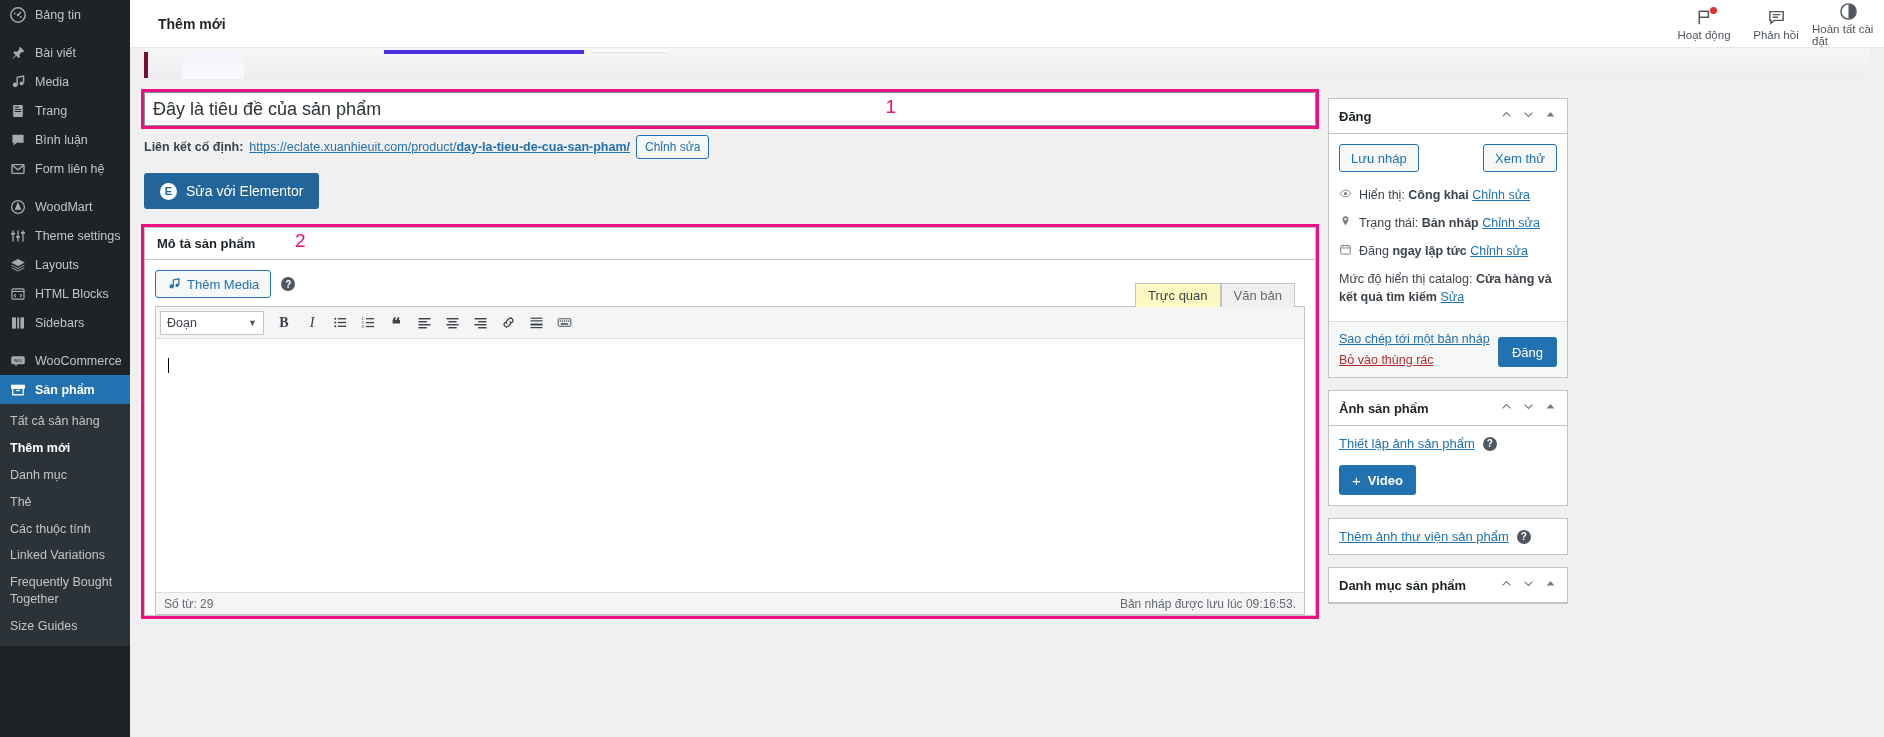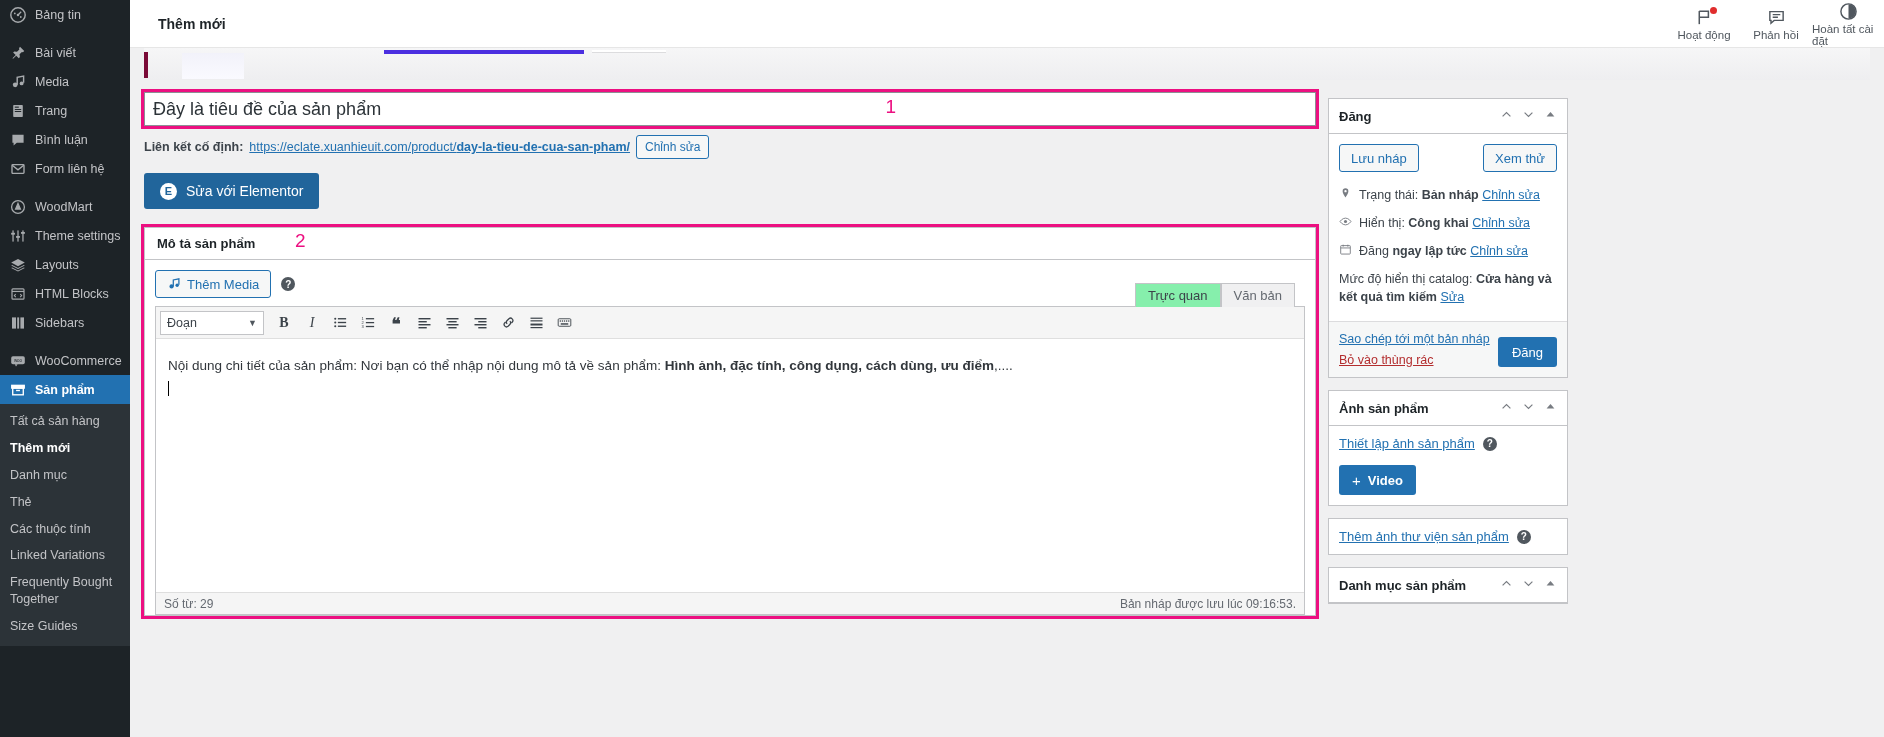--- a/index.html
+++ b/index.html
@@ -158,21 +158,21 @@
     display: inline-flex; align-items: center; justify-content: center;
   }
 
   .editor-tabs {
     position: absolute; right: 10px; bottom: -1px; display: flex; gap: 0;
   }
   .etab {
     border: 1px solid #c3c4c7; background: #f0f0f1; color: #646970;
     padding: 4px 12px; font-size: 13px; border-bottom: none;
   }
-  .etab.active { background: #86efac; color: #3c434a; }
+  .etab.active { background: #fef9c3; color: #3c434a; }
 
   .tinymce-wrap { border: 1px solid #c3c4c7; }
   .tm-toolbar {
     background: #f5f5f5; border-bottom: 1px solid #dfdfdf;
     display: flex; align-items: center; gap: 2px; padding: 3px 4px; height: 32px;
   }
   .tm-sel {
     border: 1px solid #c3c4c7; background: #fff; height: 24px;
     width: 104px; font-size: 12.5px; color: #3c434a;
     display: flex; align-items: center; padding: 0 6px;
@@ -577,23 +577,20 @@
                         <rect x="6.4" y="7.2" width="1.7" height="1.7" fill="currentColor" stroke="none"></rect>
                         <rect x="9.2" y="7.2" width="1.7" height="1.7" fill="currentColor" stroke="none"></rect>
                         <rect x="12" y="7.2" width="1.7" height="1.7" fill="currentColor" stroke="none"></rect>
                         <rect x="14.8" y="7.2" width="1.7" height="1.7" fill="currentColor" stroke="none"></rect>
                         <rect x="5" y="11" width="10" height="1.9" fill="currentColor" stroke="none"></rect>
                       </svg>
                     </span>
                 </div>
 
                 <div class="tm-content">
-                  <div>
-                    <span>Nội dung chi tiết của sản phẩm: Nơi bạn có thể nhập nội dung mô tả về sản phẩm: </span><b>Hình ảnh, đặc tính, công dụng, cách dùng, ưu điểm</b><span>,....</span>
-                  </div>
                   <div><span class="caret"></span></div>
                 </div>
 
                 <div class="tm-status">
                   <span>Số từ: 29</span>
                   <span>Bản nháp được lưu lúc 09:16:53.</span>
                 </div>
               </div>
             </div>
           </div>
@@ -617,32 +614,32 @@
                     </svg></span>
               </span>
             </div>
             <div class="sbox-body">
               <div class="pub-row1">
                 <span class="btn-outline">Lưu nháp</span>
                 <span class="btn-outline">Xem thử</span>
               </div>
 
               <div class="pub-line">
-                <span class="pi"><svg viewBox="0 0 20 20" fill="currentColor">
-                      <path d="M10 2 a4.4 4.4 0 0 0-4.4 4.4 c0 3.4 4.4 9.6 4.4 9.6 s4.4-6.2 4.4-9.6 A4.4 4.4 0 0 0 10 2z m0 6.2 a1.8 1.8 0 1 1 0-3.6 1.8 1.8 0 0 1 0 3.6z"></path>
-                    </svg></span>
-                <span><span>Trạng thái:</span> <b>Bản nháp</b> <a class="lnk">Chỉnh sửa</a></span>
-              </div>
-
-              <div class="pub-line">
                 <span class="pi"><svg viewBox="0 0 20 20" fill="none" stroke="currentColor" stroke-width="1.4">
                       <path d="M1.6 10 S5 4.8 10 4.8 18.4 10 18.4 10 15 15.2 10 15.2 1.6 10 1.6 10z"></path>
                       <circle cx="10" cy="10" r="2.4" fill="currentColor" stroke="none"></circle>
                     </svg></span>
                 <span><span>Hiển thị:</span> <b>Công khai</b> <a class="lnk">Chỉnh sửa</a></span>
+              </div>
+
+              <div class="pub-line">
+                <span class="pi"><svg viewBox="0 0 20 20" fill="currentColor">
+                      <path d="M10 2 a4.4 4.4 0 0 0-4.4 4.4 c0 3.4 4.4 9.6 4.4 9.6 s4.4-6.2 4.4-9.6 A4.4 4.4 0 0 0 10 2z m0 6.2 a1.8 1.8 0 1 1 0-3.6 1.8 1.8 0 0 1 0 3.6z"></path>
+                    </svg></span>
+                <span><span>Trạng thái:</span> <b>Bản nháp</b> <a class="lnk">Chỉnh sửa</a></span>
               </div>
 
               <div class="pub-line">
                 <span class="pi"><svg viewBox="0 0 20 20" fill="none" stroke="currentColor" stroke-width="1.4">
                       <rect x="2.6" y="4" width="14.8" height="13" rx="1"></rect>
                       <path d="M2.6 7.6 h14.8 M6.4 2.6 v3 M13.6 2.6 v3"></path>
                     </svg></span>
                 <span><span>Đăng</span> <b>ngay lập tức</b> <a class="lnk">Chỉnh sửa</a></span>
               </div>
 

